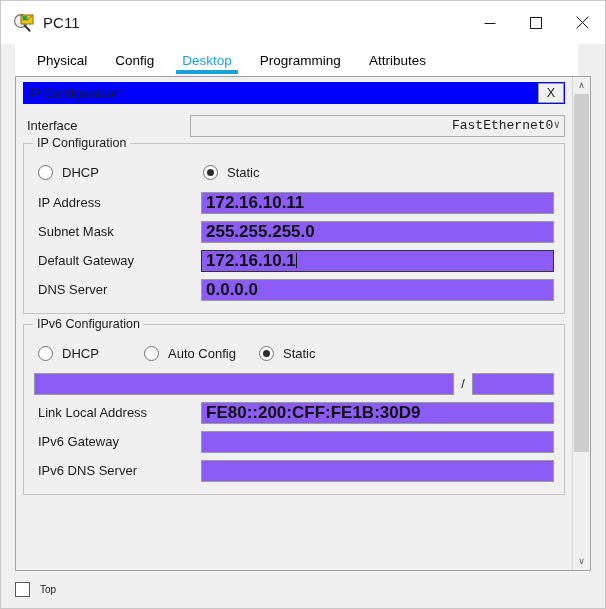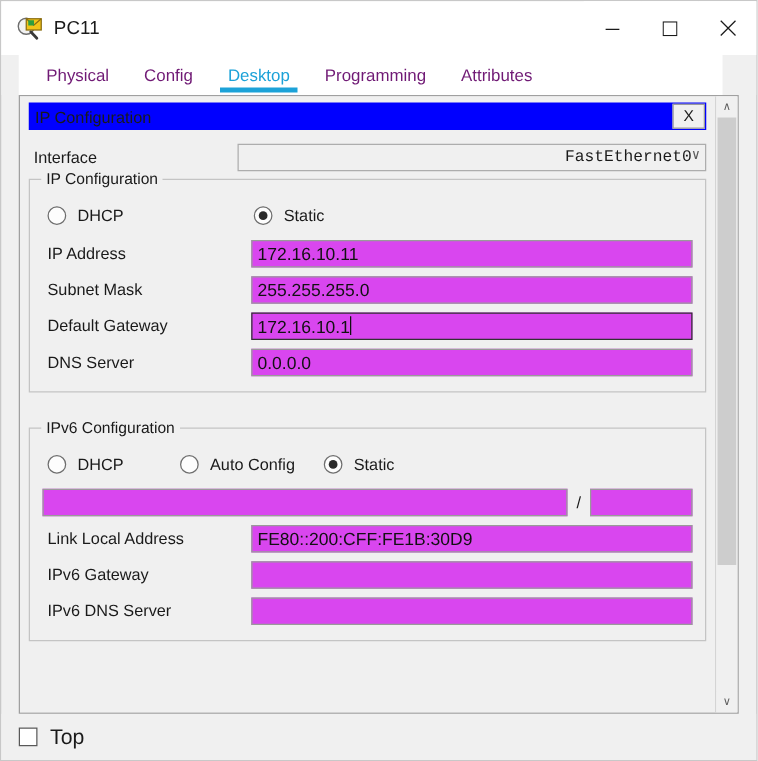--- a/index.html
+++ b/index.html
@@ -83,21 +83,21 @@
     display: flex;
     align-items: stretch;
     padding-left: 8px;
     box-sizing: border-box;
   }
   .tab {
     padding: 0 14px;
     display: flex;
     align-items: center;
     font-size: 13.5px;
-    color: #701a75;
+    color: #000000;
     position: relative;
     white-space: nowrap;
   }
   .tab.active { color: #1ca2d8; }
   .tab.active::after {
     content: "";
     position: absolute;
     left: 8px;
     right: 8px;
     bottom: 2px;
@@ -190,31 +190,32 @@
   .chev {
     color: #5a5a5a;
     font-size: 11px;
     line-height: 1;
   }
   .combo.disabled .chev { color: #a8a8a8; }
 
   .field {
     flex: 1 1 auto;
     height: 22px;
-    background: #d946ef;
+    background: #8b5cf6;
     border: 1px solid #9a9a9a;
     box-sizing: border-box;
     display: flex;
     align-items: center;
     padding: 0 3px 0 4px;
-    font-size: 14px;
+    font-size: 17px;
     color: #111111;
     position: relative;
     overflow: hidden;
     white-space: nowrap;
+    font-weight: bold;
   }
   .field.focused {
     border: 1px solid #323232;
   }
   .caret {
     display: inline-block;
     width: 1px;
     height: 15px;
     background: #111111;
     margin-left: 0px;
@@ -343,21 +344,21 @@
 
   
   .footer {
     height: 37px;
     flex: none;
     display: flex;
     align-items: center;
     padding-left: 14px;
     background: #f0f0f0;
   }
-  .footer .cb-label { margin-left: 10px; font-size: 17px; }
+  .footer .cb-label { margin-left: 10px; font-size: 10px; }
 </style>
 </head>
 <body>
 
 <div id="window">
 
   <div class="titlebar">
     <div class="title-icon">
       <svg width="22" height="22" viewBox="0 0 22 22" xmlns="http://www.w3.org/2000/svg">
         <circle cx="8" cy="9" r="6.4" fill="#f2f2f2" stroke="#6d6d6d" stroke-width="1.1"></circle>
@@ -457,21 +458,21 @@
             <div class="row">
               <div class="lbl">DNS Server</div>
               <div class="field">
                 <span>0.0.0.0</span>
               </div>
             </div>
 
           </div>
         </div>
 
-        <div class="group" style="margin-top:28px">
+        <div class="group" style="margin-top:10px">
           <div class="group-title">IPv6 Configuration</div>
           <div class="group-body">
 
             <div class="radio-row">
               <div class="radio-item" style="width:106px">
                 <span class="radio"></span>
                 <span class="radio-label">DHCP</span>
               </div>
               <div class="radio-item" style="width:115px">
                 <span class="radio"></span>

